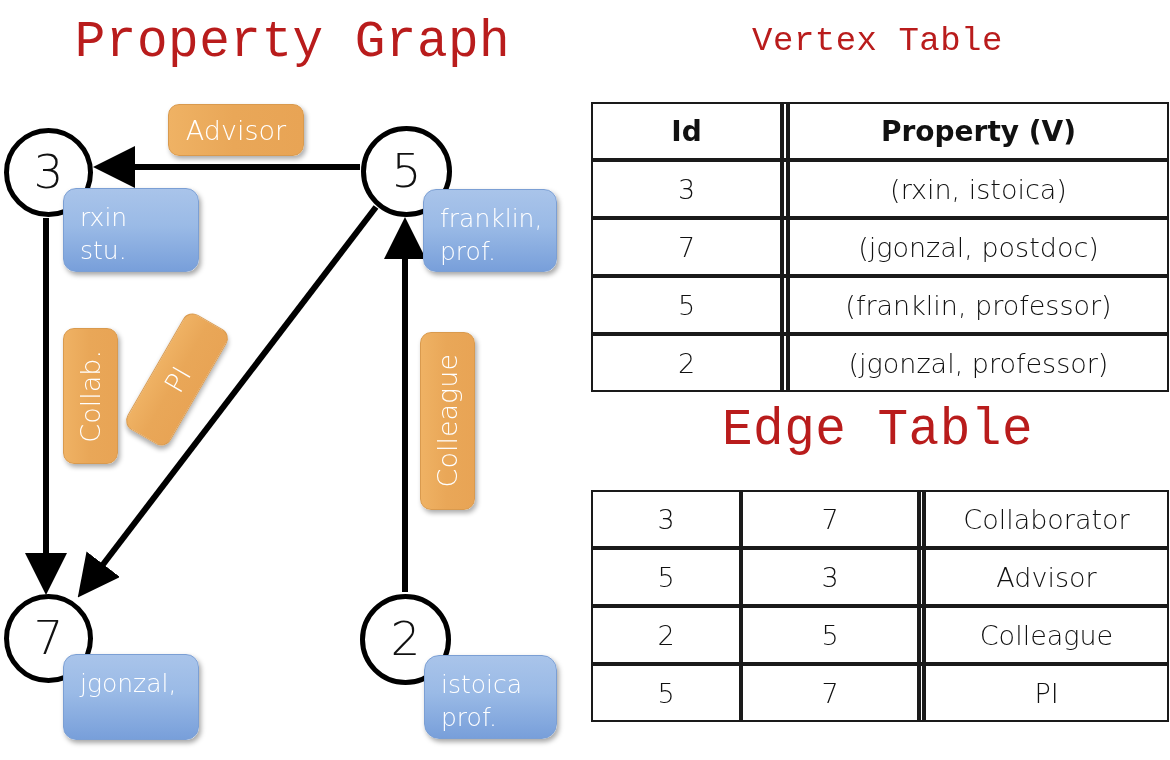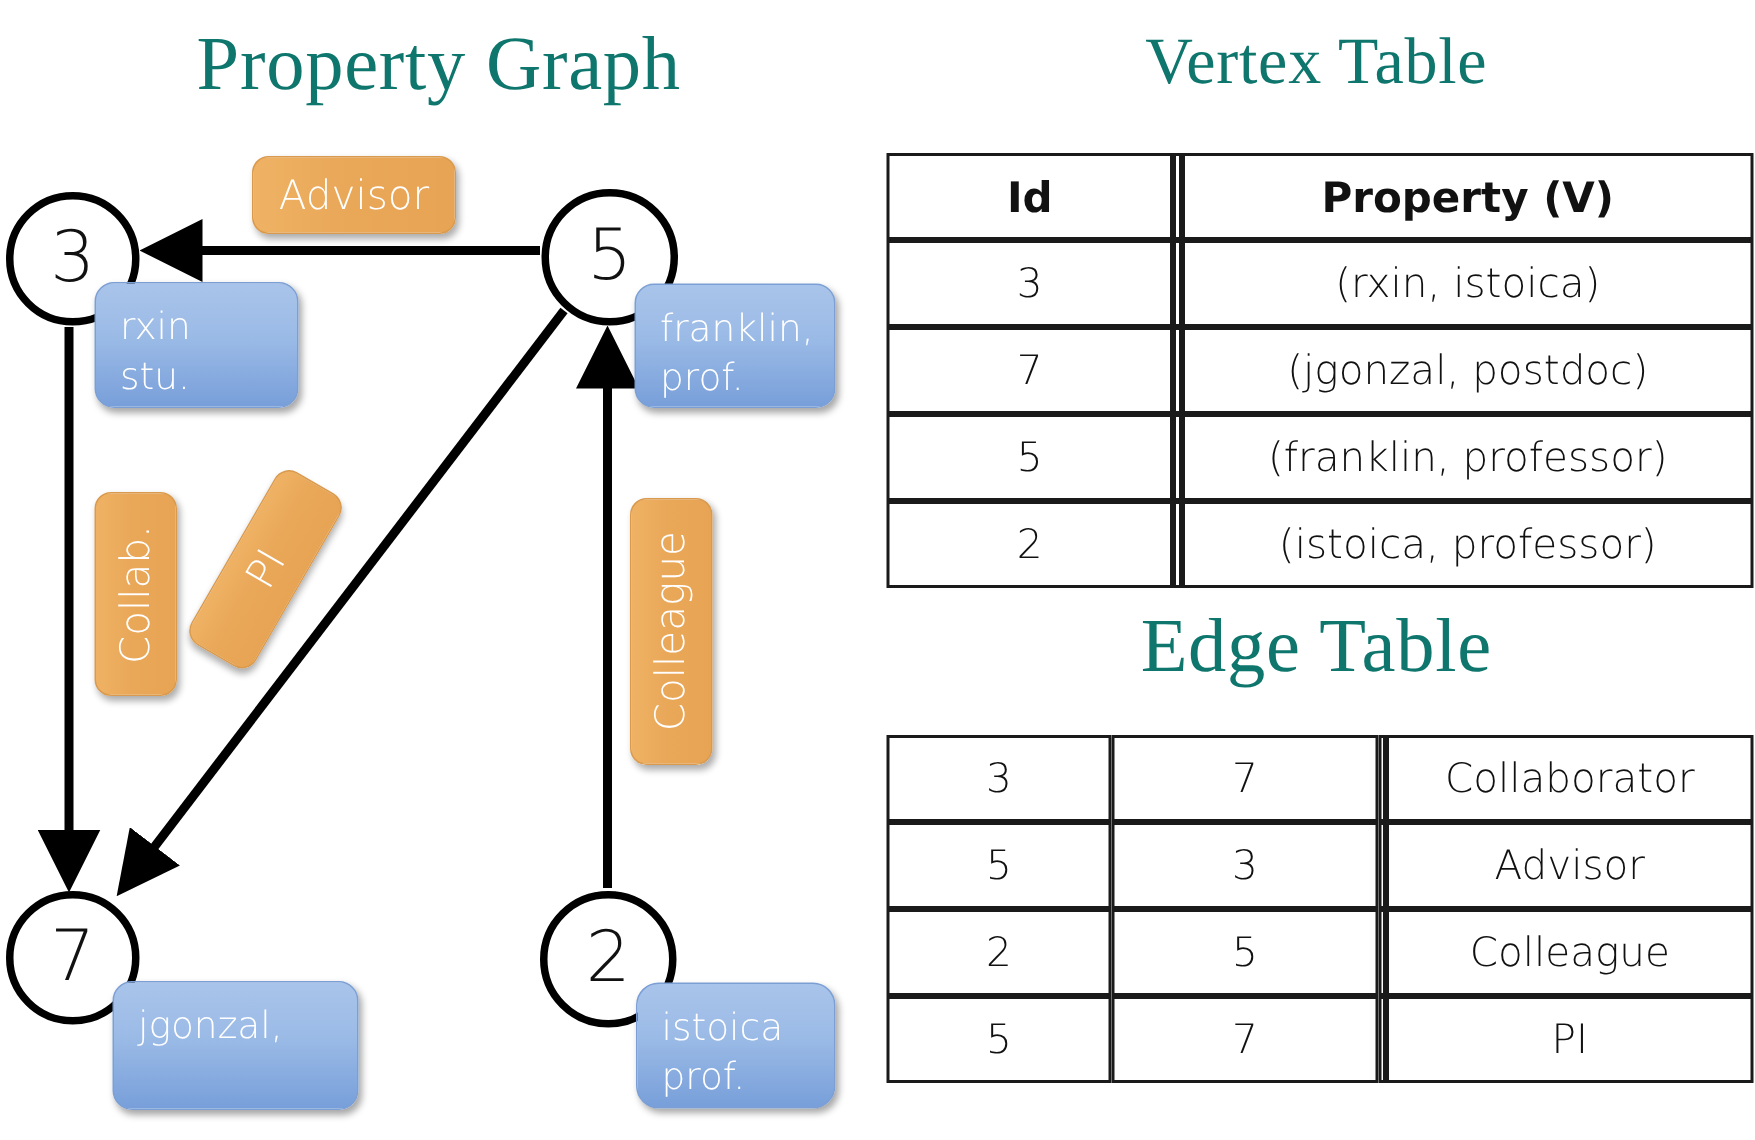--- a/index.html
+++ b/index.html
@@ -2,26 +2,26 @@
 <html><head>
 <meta charset="utf-8">
 <style>
   html,body{margin:0;padding:0;background:#ffffff;}
   body{width:1170px;height:760px;position:relative;overflow:hidden;
        font-family:"Liberation Sans","DejaVu Sans",sans-serif;color:#111;}
 
   
   .big-title{
     position:absolute;text-align:center;
-    font-family:Liberation Serif, serif;
-    font-weight:300;color:#0f766e;letter-spacing:.5px;
+    font-family:Liberation Mono, monospace;
+    font-weight:300;color:#b91c1c;letter-spacing:.5px;
     white-space:nowrap;
   }
   #title-property-graph{left:0;top:12px;width:585px;font-size:51px;line-height:62px;}
-  #title-vertex-table{left:585px;top:10px;width:585px;font-size:44px;line-height:62px;}
+  #title-vertex-table{left:585px;top:10px;width:585px;font-size:34px;line-height:62px;}
   #title-edge-table{left:585px;top:400px;width:585px;font-size:51px;line-height:62px;}
 
   
   #graph-svg{position:absolute;left:0;top:0;width:585px;height:760px;}
 
   
   .node{
     position:absolute;border:5px solid #000;border-radius:50%;
     background:#fff;box-sizing:border-box;
     display:flex;align-items:center;justify-content:center;
@@ -42,21 +42,21 @@
     background:linear-gradient(to bottom,#a9c4ea 0%,#9abae6 45%,#789fda 100%);
     border:1px solid #7b9fd4;
     box-shadow:2px 3px 5px rgba(0,0,0,.35);
     color:#ffffff;
     font-family:"DejaVu Sans","Liberation Sans",sans-serif;
     font-weight:300;font-size:25px;line-height:33px;
     padding:12px 4px 0 16px;
   }
   #prop-rxin{left:63px;top:188px;width:136px;height:84px;}
   #prop-franklin{left:423px;top:189px;width:134px;height:83px;}
-  #prop-jgonzal{left:75px;top:654px;width:164px;height:86px;}
+  #prop-jgonzal{left:63px;top:654px;width:136px;height:86px;}
   #prop-istoica{left:424px;top:655px;width:133px;height:84px;border-radius:15px;}
   .prop-box .l2{display:block;}
 
   
   .edge-label{
     position:absolute;border-radius:11px;box-sizing:border-box;
     background:linear-gradient(to right,#efb264 0%,#e9a758 48%,#e8a455 100%);
     border:1px solid #d99a4e;
     box-shadow:2px 3px 5px rgba(0,0,0,.33);
     color:#ffffff;
@@ -193,21 +193,21 @@
       <td class="vprop">(jgonzal, postdoc)</td>
     </tr>
     <tr>
       <td>5</td>
       <td class="gap"></td>
       <td class="vprop">(franklin, professor)</td>
     </tr>
     <tr>
       <td>2</td>
       <td class="gap"></td>
-      <td class="vprop">(istoica, professor)</td>
+      <td class="vprop">(jgonzal, professor)</td>
     </tr>
   </tbody>
 </table>
 
 <div class="big-title" id="title-edge-table">Edge Table</div>
 
 <table class="grid" id="edge-table">
   <colgroup>
       <col class="e-src">
       <col class="e-dst">

